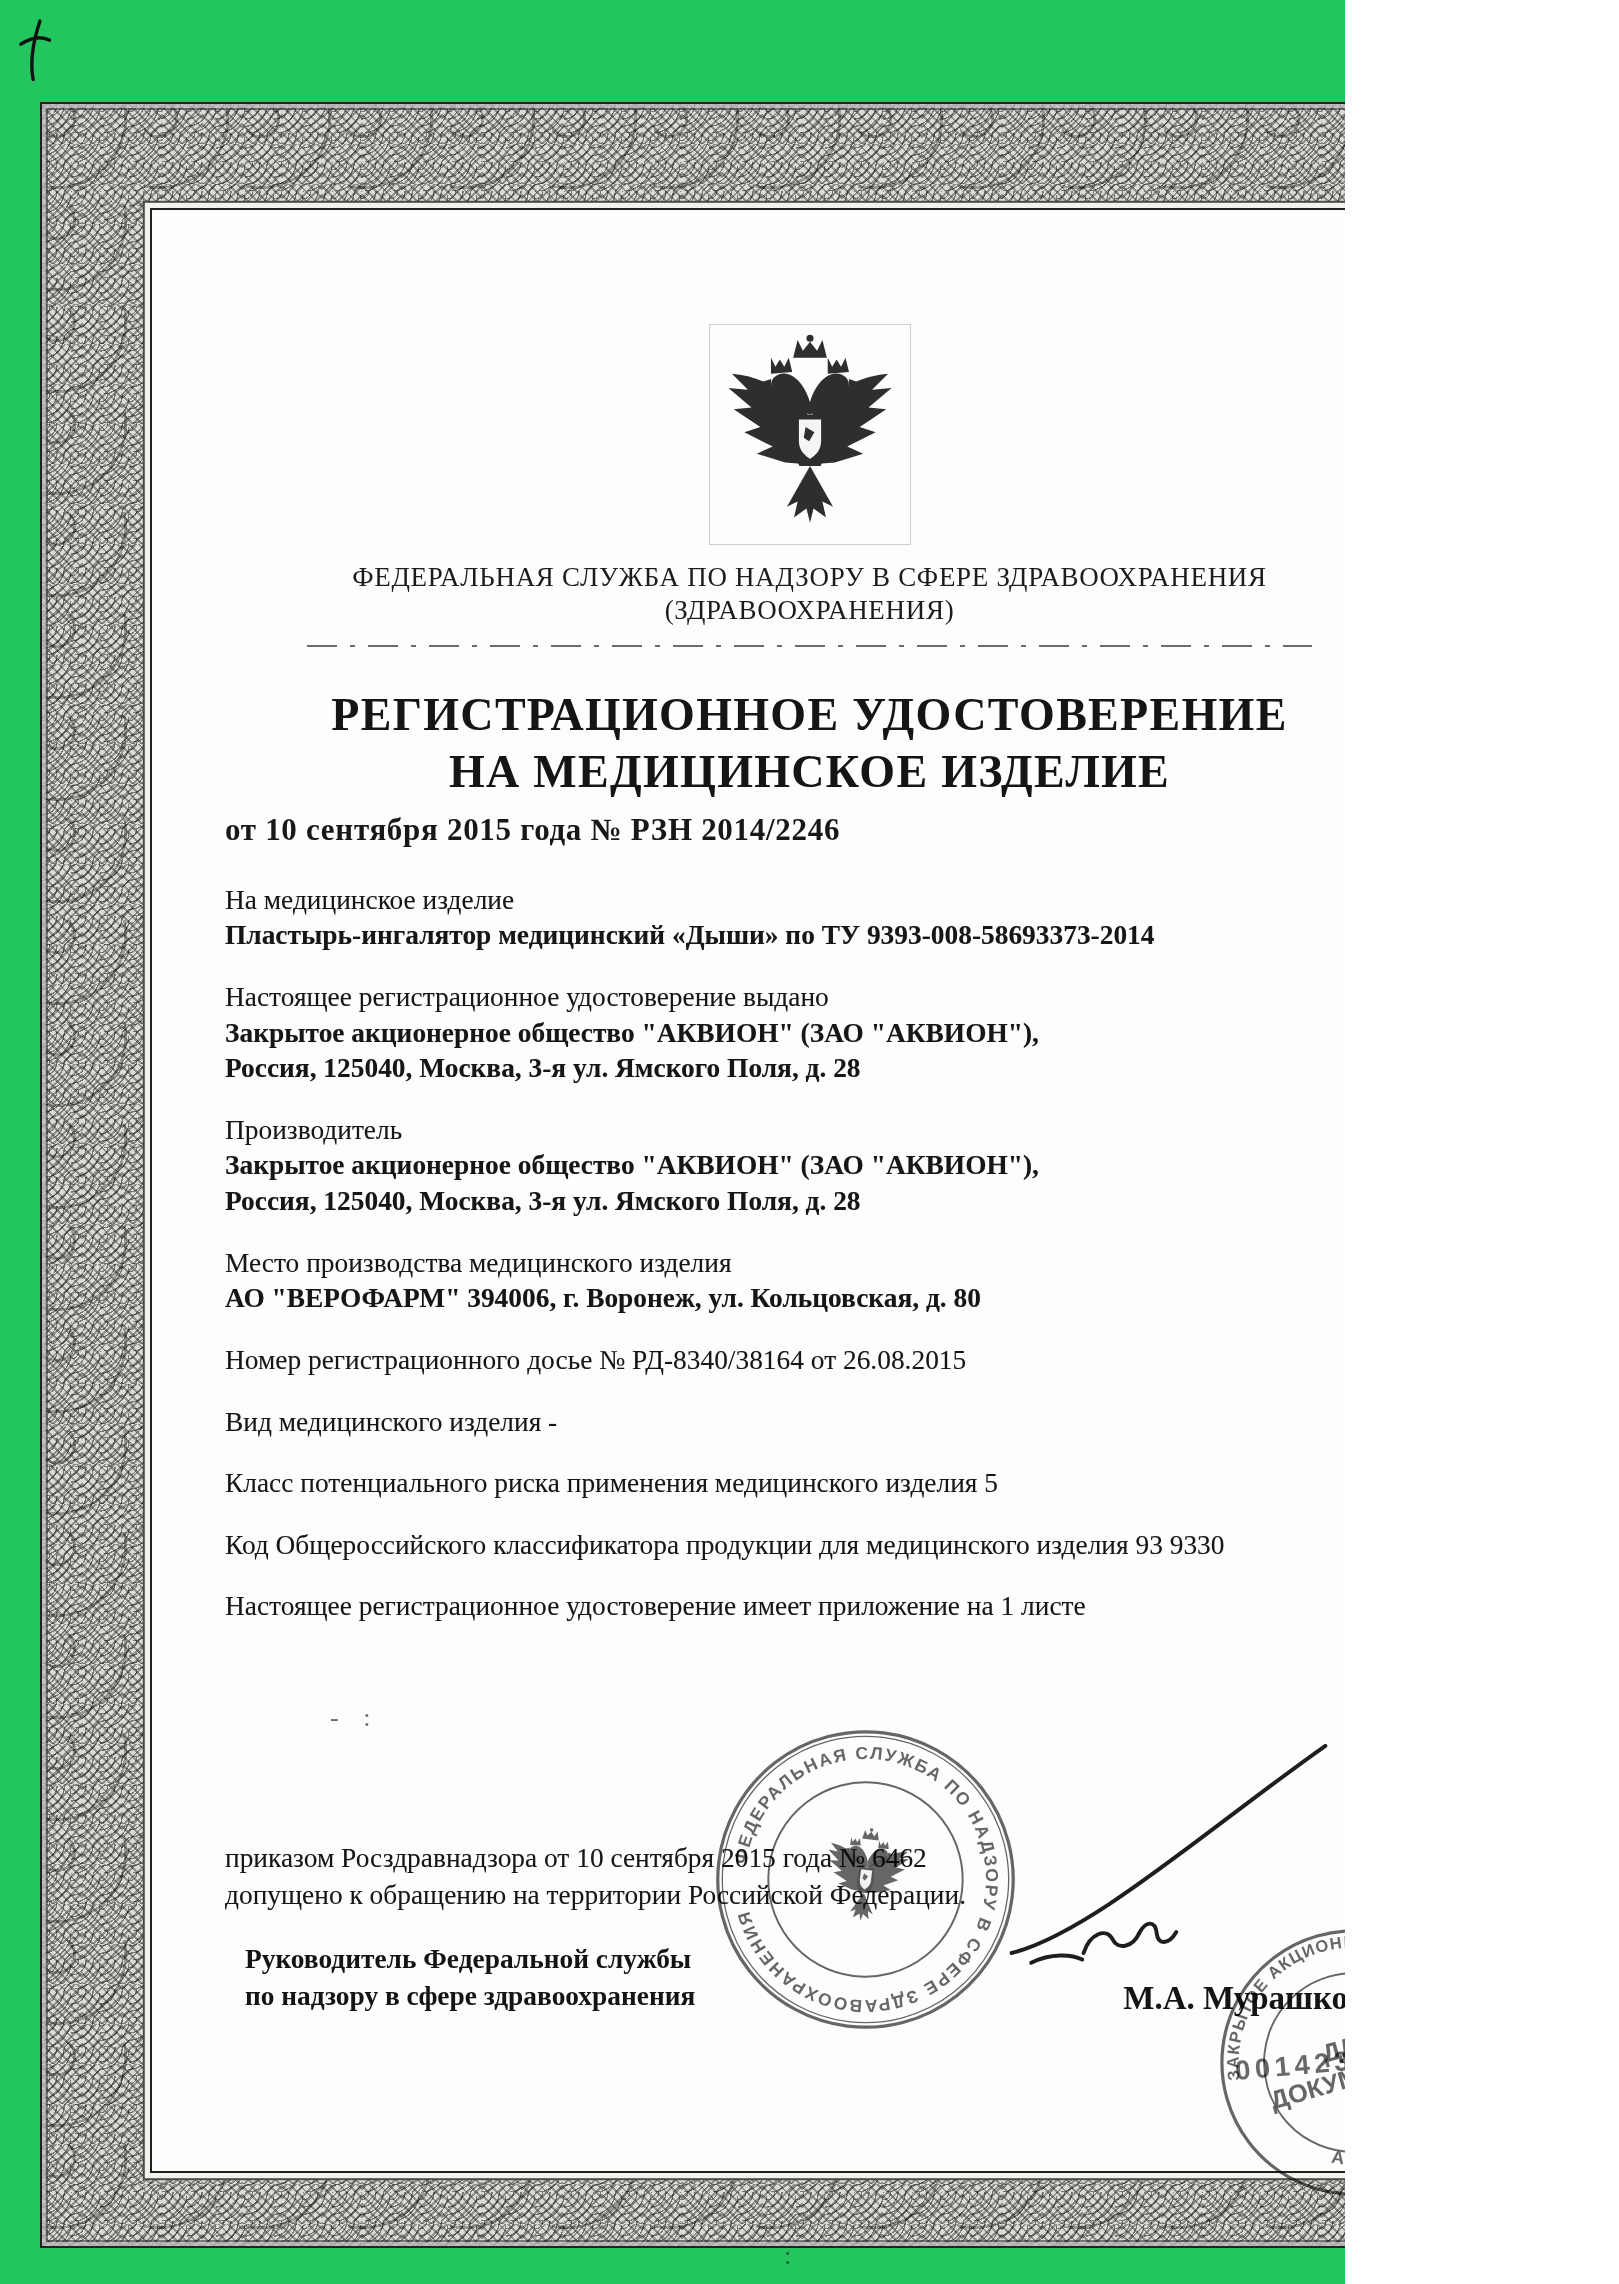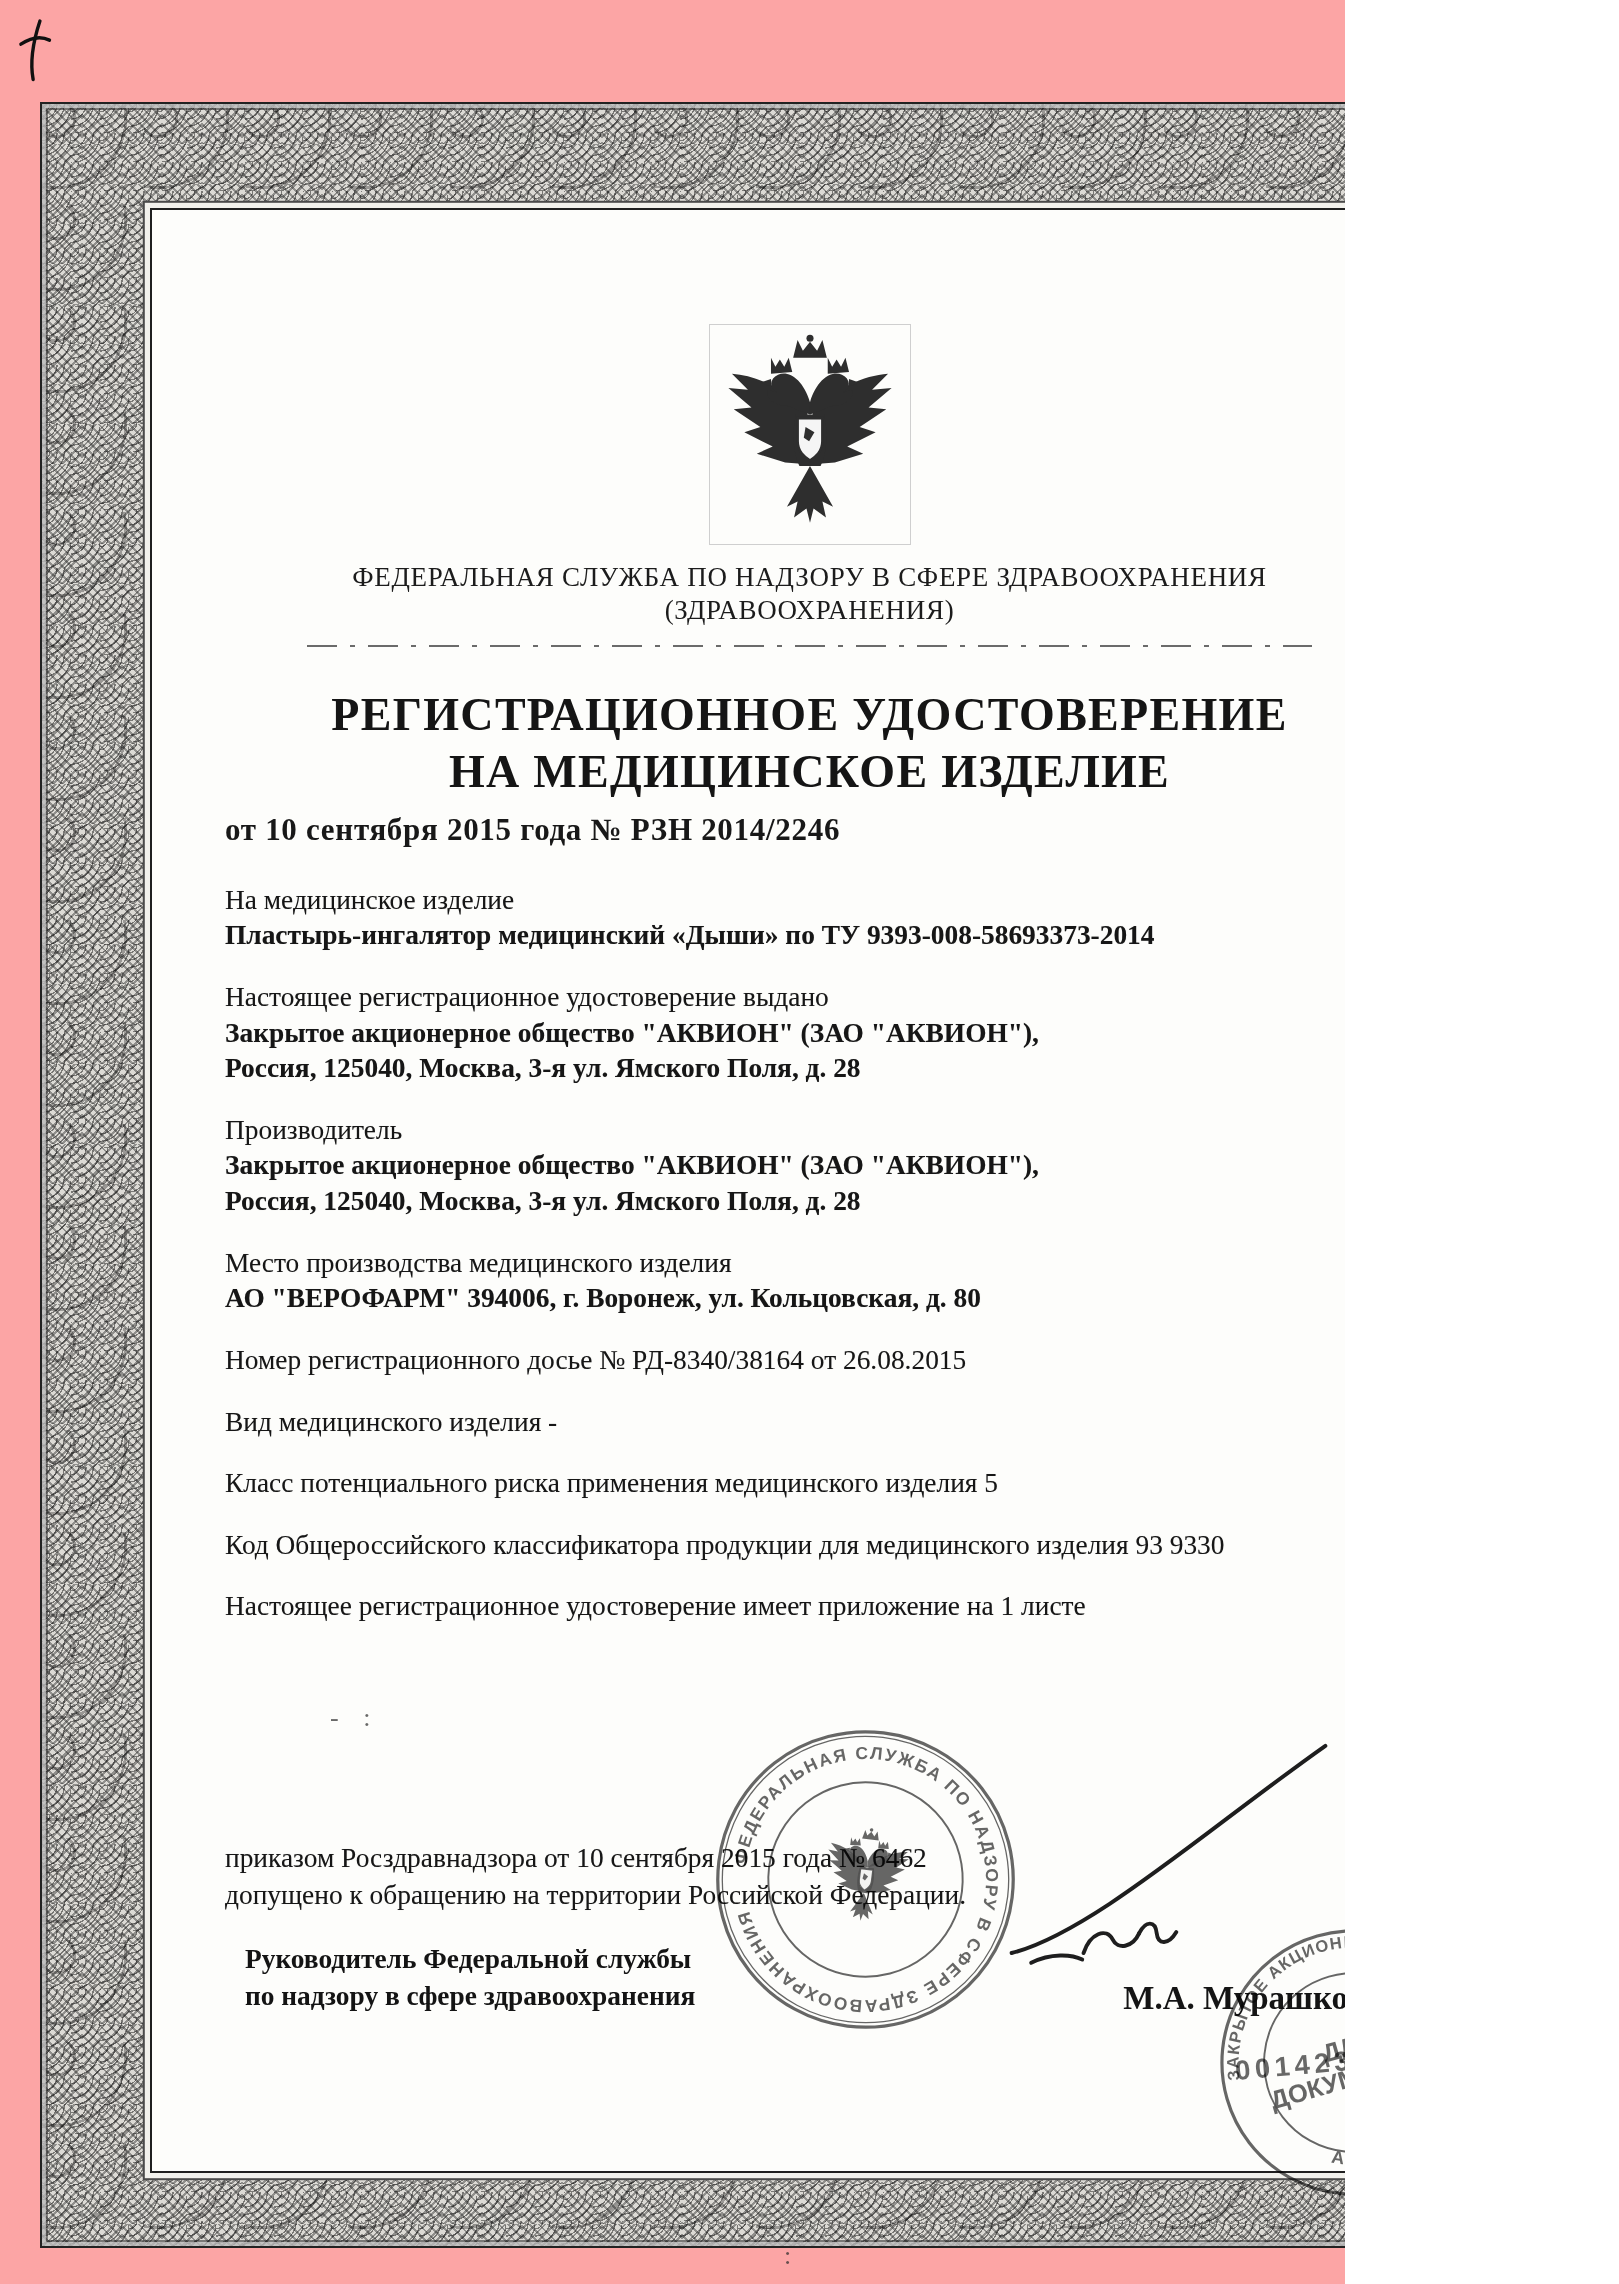--- a/index.html
+++ b/index.html
@@ -1,19 +1,19 @@
 <!DOCTYPE html>
 <html style="font-size:10.4px"><head>
 <meta charset="utf-8">
 <style>
   html,body{margin:0;padding:0;background:#ffffff;}
   .page{
     position:relative;
     width:1345px;height:2284px;
-    background:#fca5a5;
+    background:#22c55e;
     font-family:"Liberation Serif", serif;
     color:#1a1a1a;
     overflow:hidden;
   }
   
   .frame{
     position:absolute;left:40px;top:102px;width:1535px;height:2142px;
     background-color:#dcdad5;
     background-image:
       repeating-radial-gradient(circle at 14.4px 14.4px, transparent 0 17px, rgba(0,0,0,.30) 17px 19.6px, transparent 19.6px 51px),

